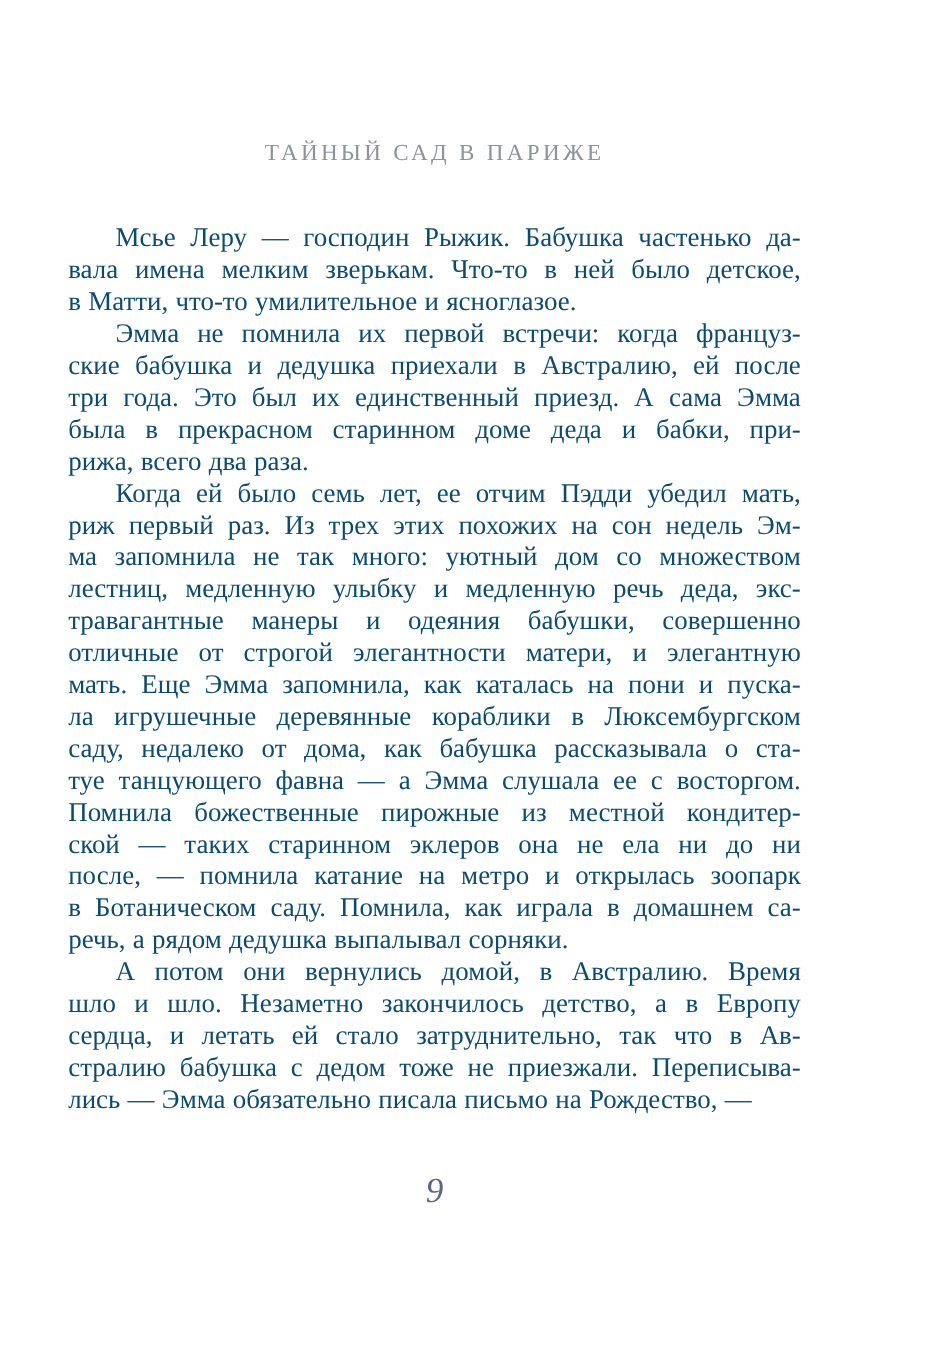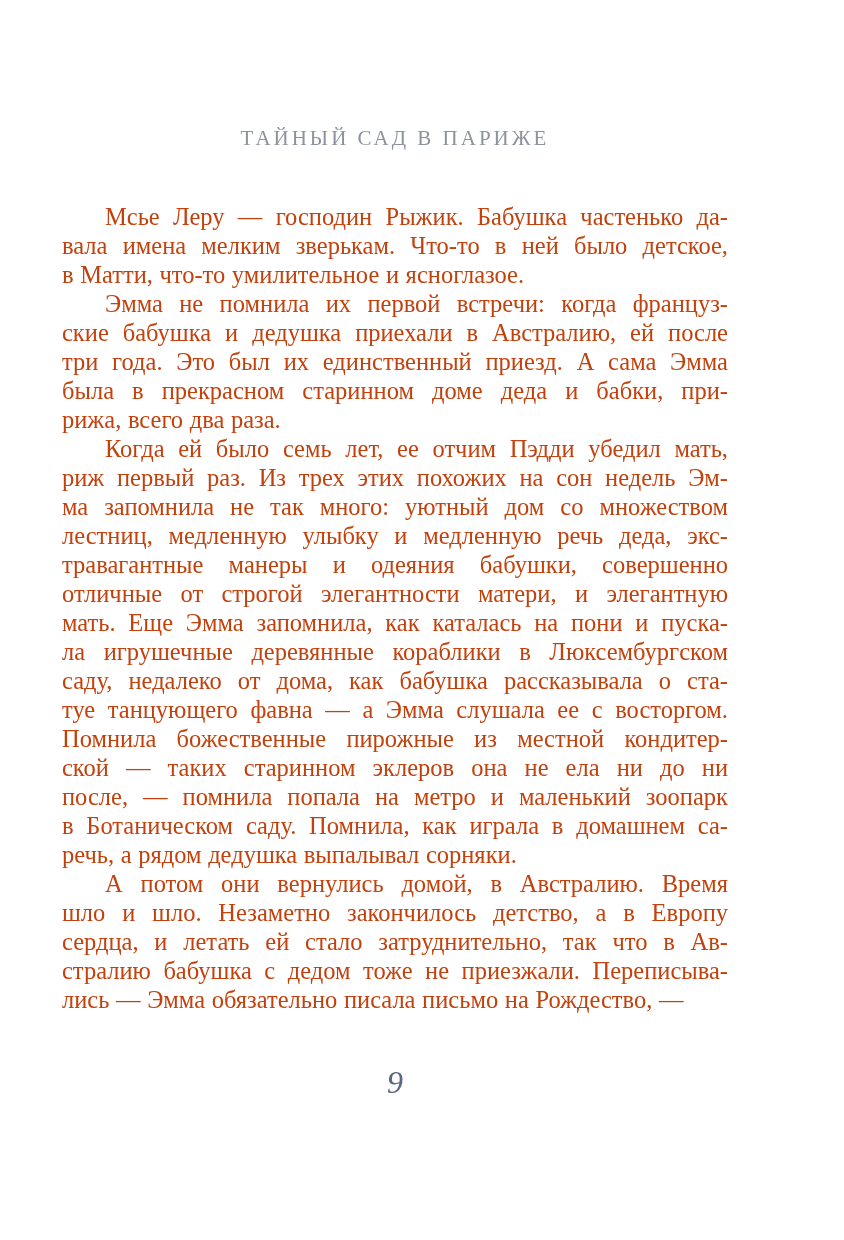--- a/index.html
+++ b/index.html
@@ -26,21 +26,21 @@
     margin-top: 94px;
     text-align: center;
     font-size: 21px;
     line-height: 24px;
     letter-spacing: 3px;
     color: #8d939c;
     font-weight: 400;
   }
   .body-text {
     margin-top: 52px;
-    color: #c2410c;
+    color: #0c4a6e;
     font-size: 24.5px;
     line-height: 29px;
   }
   .paragraph {
     margin: 0;
   }
   .line {
     text-align: justify;
     text-align-last: justify;
     white-space: normal;
@@ -85,21 +85,21 @@
           <div class="line">ма запомнила не так много: уютный дом со множеством</div>
           <div class="line">лестниц, медленную улыбку и медленную речь деда, экс-</div>
           <div class="line">травагантные манеры и одеяния бабушки, совершенно</div>
           <div class="line">отличные от строгой элегантности матери, и элегантную</div>
           <div class="line">мать. Еще Эмма запомнила, как каталась на пони и пуска-</div>
           <div class="line">ла игрушечные деревянные кораблики в Люксембургском</div>
           <div class="line">саду, недалеко от дома, как бабушка рассказывала о ста-</div>
           <div class="line">туе танцующего фавна — а Эмма слушала ее с восторгом.</div>
           <div class="line">Помнила божественные пирожные из местной кондитер-</div>
           <div class="line">ской — таких старинном эклеров она не ела ни до ни</div>
-          <div class="line">после, — помнила попала на метро и маленький зоопарк</div>
+          <div class="line">после, — помнила катание на метро и открылась зоопарк</div>
           <div class="line">в Ботаническом саду. Помнила, как играла в домашнем са-</div>
           <div class="line last">речь, а рядом дедушка выпалывал сорняки.</div>
         </div>
         <div class="paragraph">
           <div class="line first">А потом они вернулись домой, в Австралию. Время</div>
           <div class="line">шло и шло. Незаметно закончилось детство, а в Европу</div>
           <div class="line">сердца, и летать ей стало затруднительно, так что в Ав-</div>
           <div class="line">стралию бабушка с дедом тоже не приезжали. Переписыва-</div>
           <div class="line last">лись — Эмма обязательно писала письмо на Рождество, —</div>
         </div>

